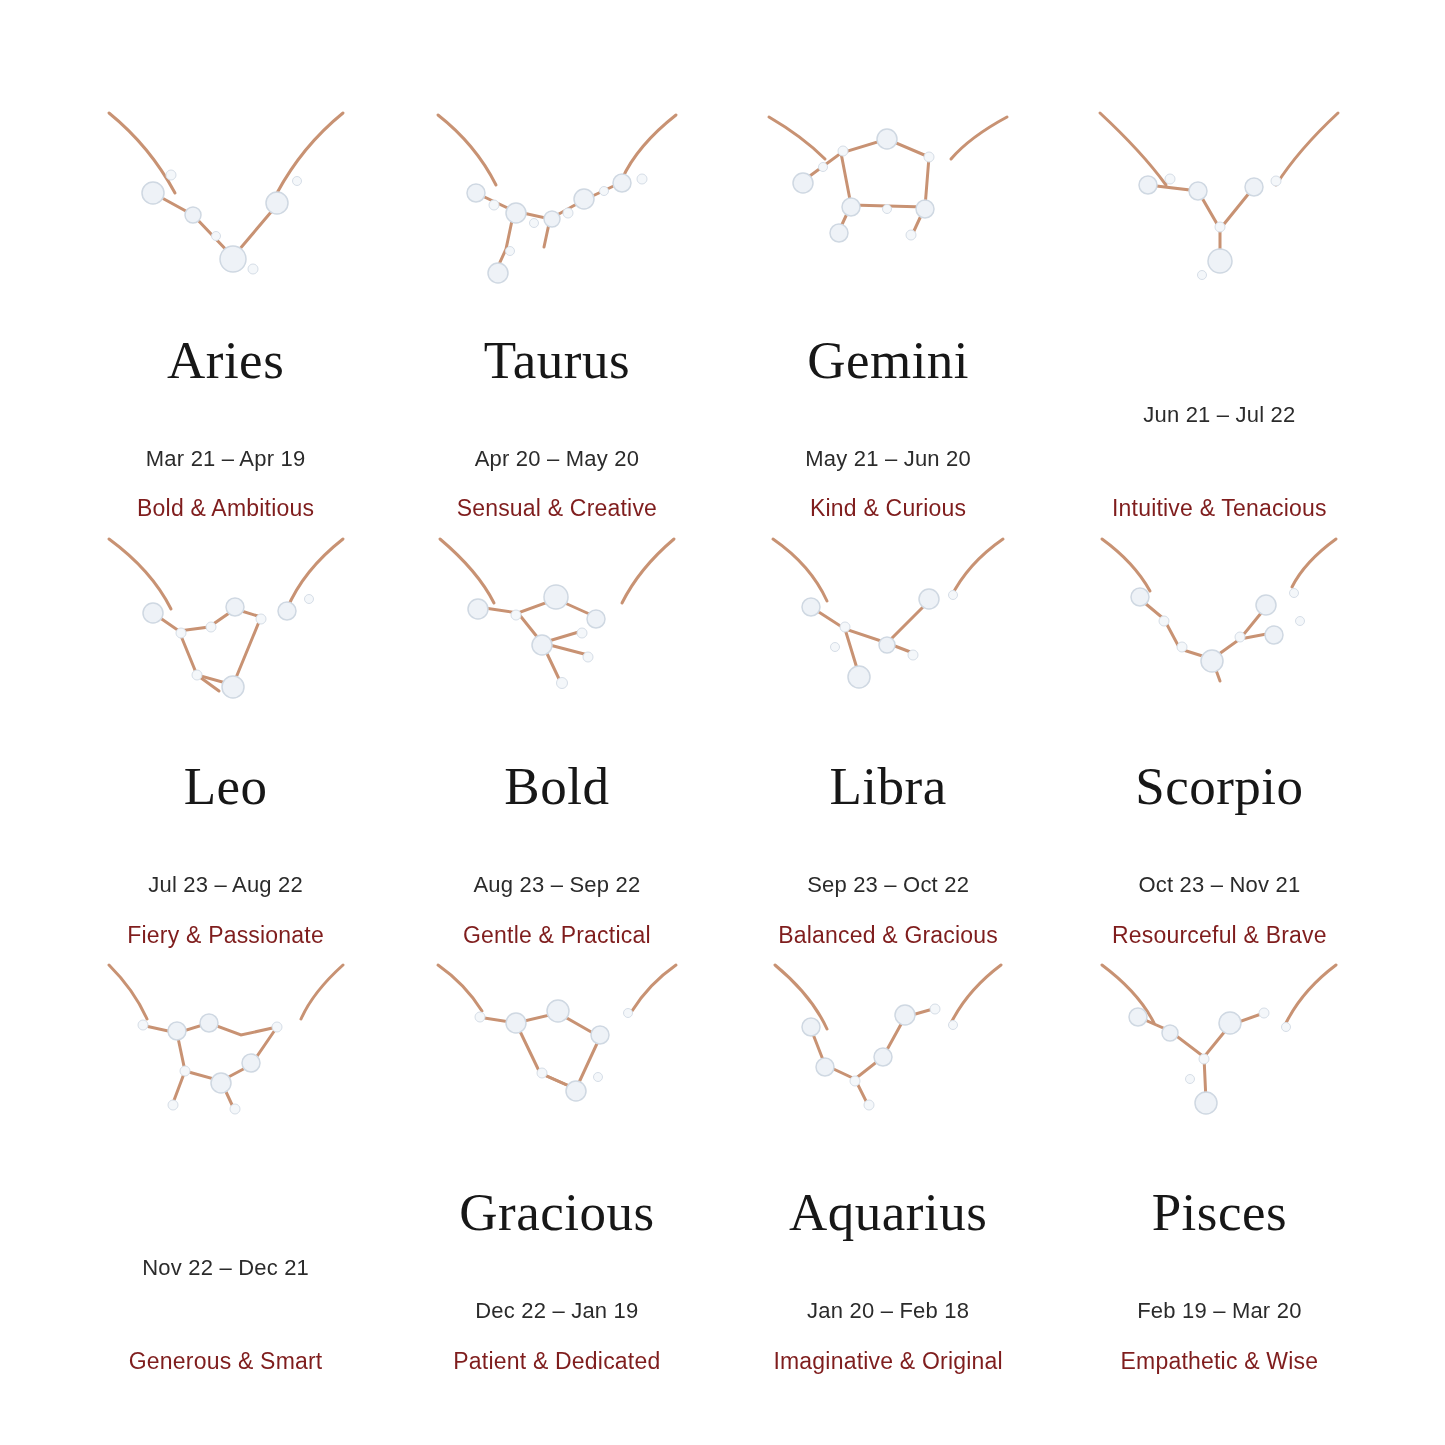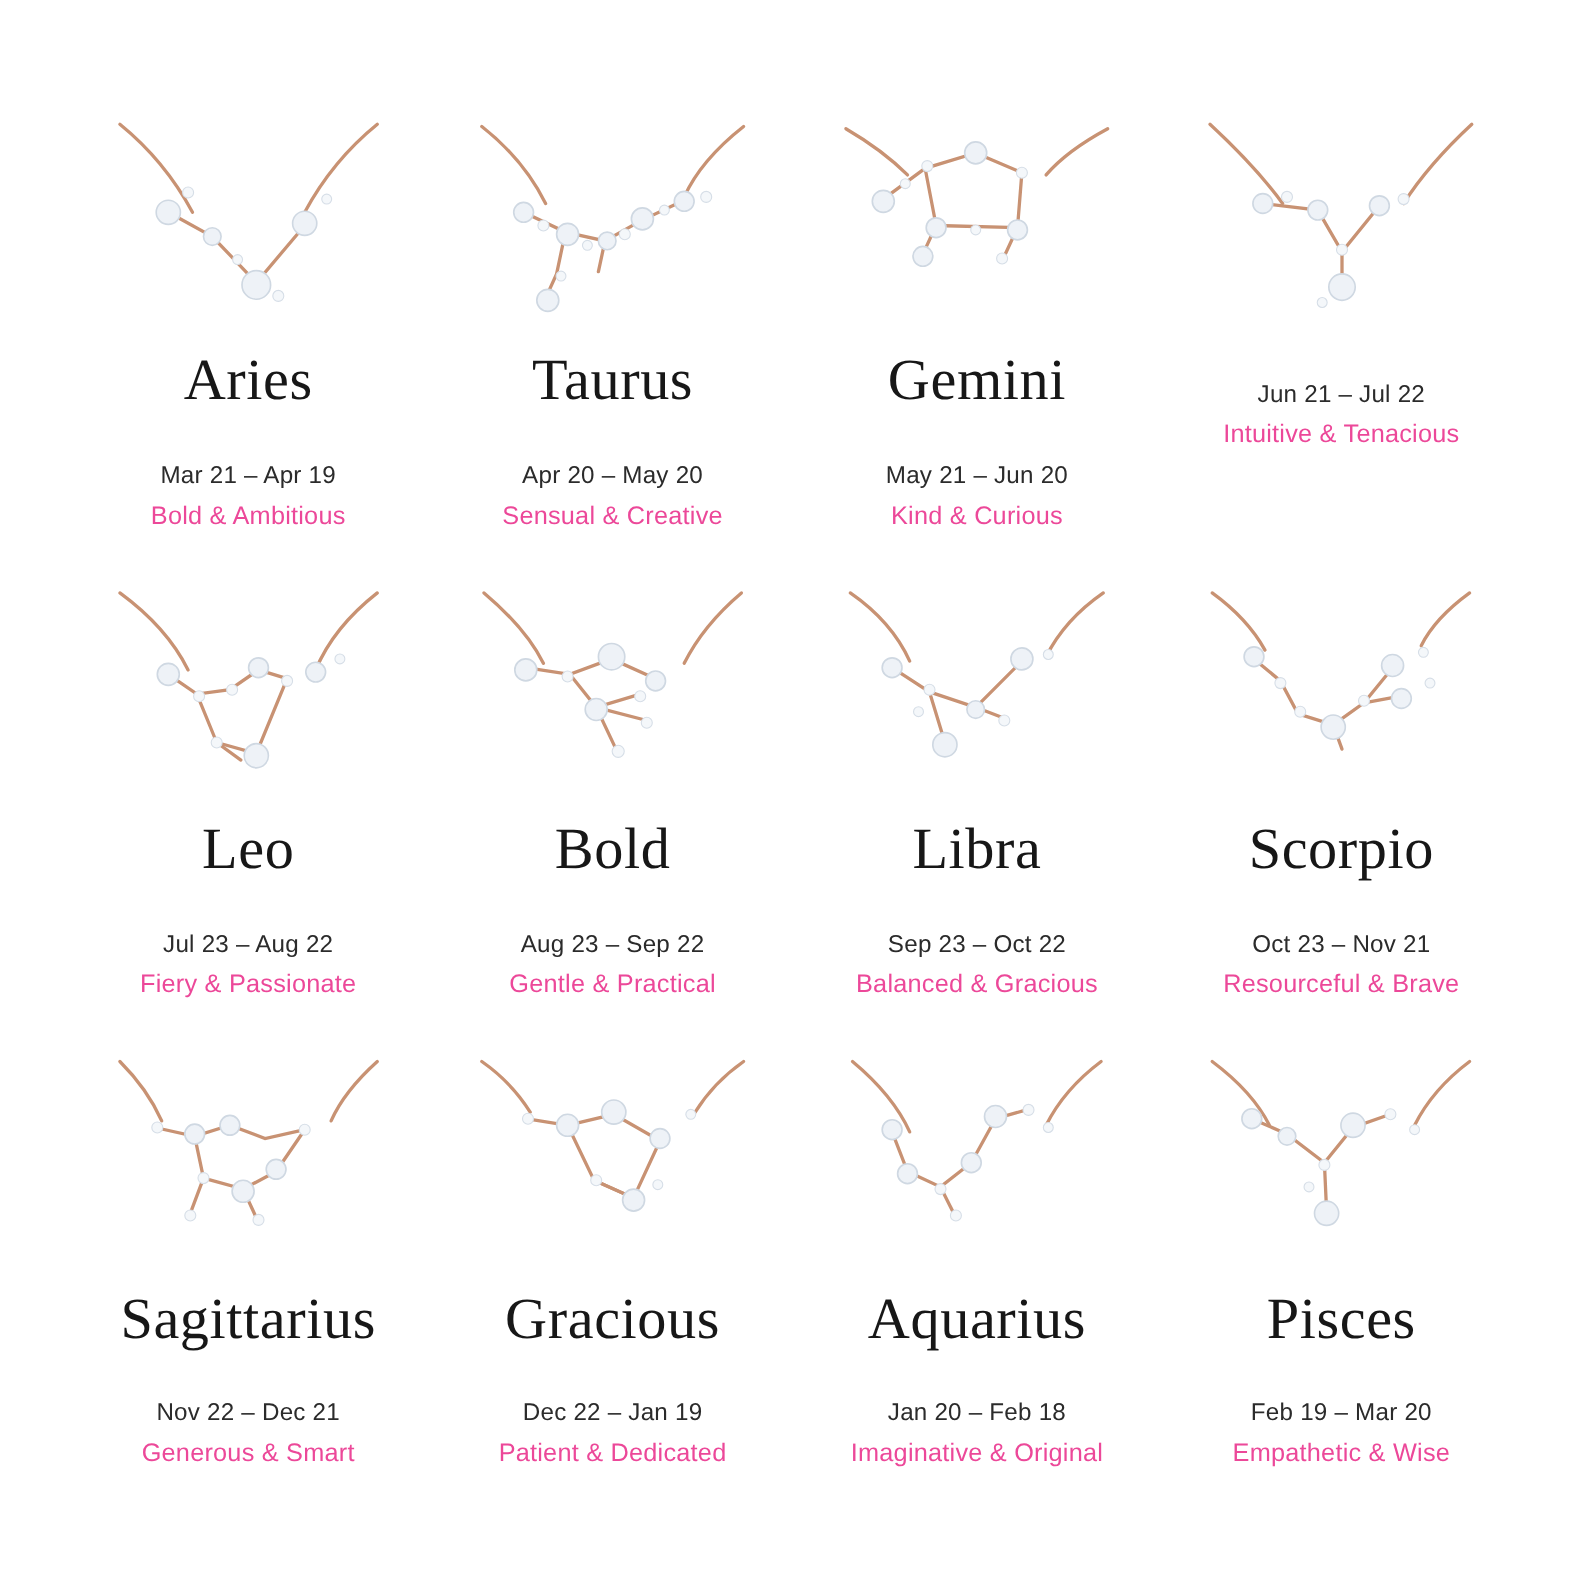--- a/index.html
+++ b/index.html
@@ -22,21 +22,21 @@
     display: grid;
     grid-template-columns: repeat(4, 1fr);
     grid-template-rows: repeat(3, 1fr);
     column-gap: 0px;
     row-gap: 0px;
   }
   .card {
     display: flex;
     flex-direction: column;
     align-items: center;
-    justify-content: flex-start;
+    justify-content: space-between;
   }
   .art {
     width: 100%;
     height: 215px;
     display: flex;
     align-items: center;
     justify-content: center;
     margin-bottom: 6px;
   }
   .art svg {
@@ -55,21 +55,21 @@
   .sign-dates {
     font-size: 22px;
     color: #2b2b2b;
     margin-bottom: 10px;
     letter-spacing: 0.2px;
     white-space: nowrap;
     margin-top: 28px;
   }
   .sign-traits {
     font-size: 23px;
-    color: #ec4899;
+    color: #7f1d1d;
     letter-spacing: 0.2px;
     white-space: nowrap;
   }
 </style>
 </head>
 <body>
 
 <div class="grid">
 
   <div class="card">
@@ -330,21 +330,20 @@
         </g>
         <g fill="#f4f7fa" stroke="#d6dee7" stroke-width="1">
           <circle cx="42" cy="64" r="5"></circle>
           <circle cx="84" cy="110" r="5"></circle>
           <circle cx="72" cy="144" r="5"></circle>
           <circle cx="134" cy="148" r="5"></circle>
           <circle cx="176" cy="66" r="5"></circle>
         </g>
       </svg>
     </div>
-    <div class="sign-name">Sagittarius</div>
     <div class="sign-dates">Nov 22 – Dec 21</div>
     <div class="sign-traits">Generous &amp; Smart</div>
   </div>
 
   <div class="card">
     <div class="art">
       <svg width="250" height="190" viewBox="0 0 250 190">
         <g fill="none" stroke="#c89273" stroke-width="3" stroke-linecap="round">
           <path d="M6 4 C26 18 40 34 50 50"></path>
           <path d="M244 4 C224 18 210 34 200 50"></path>

